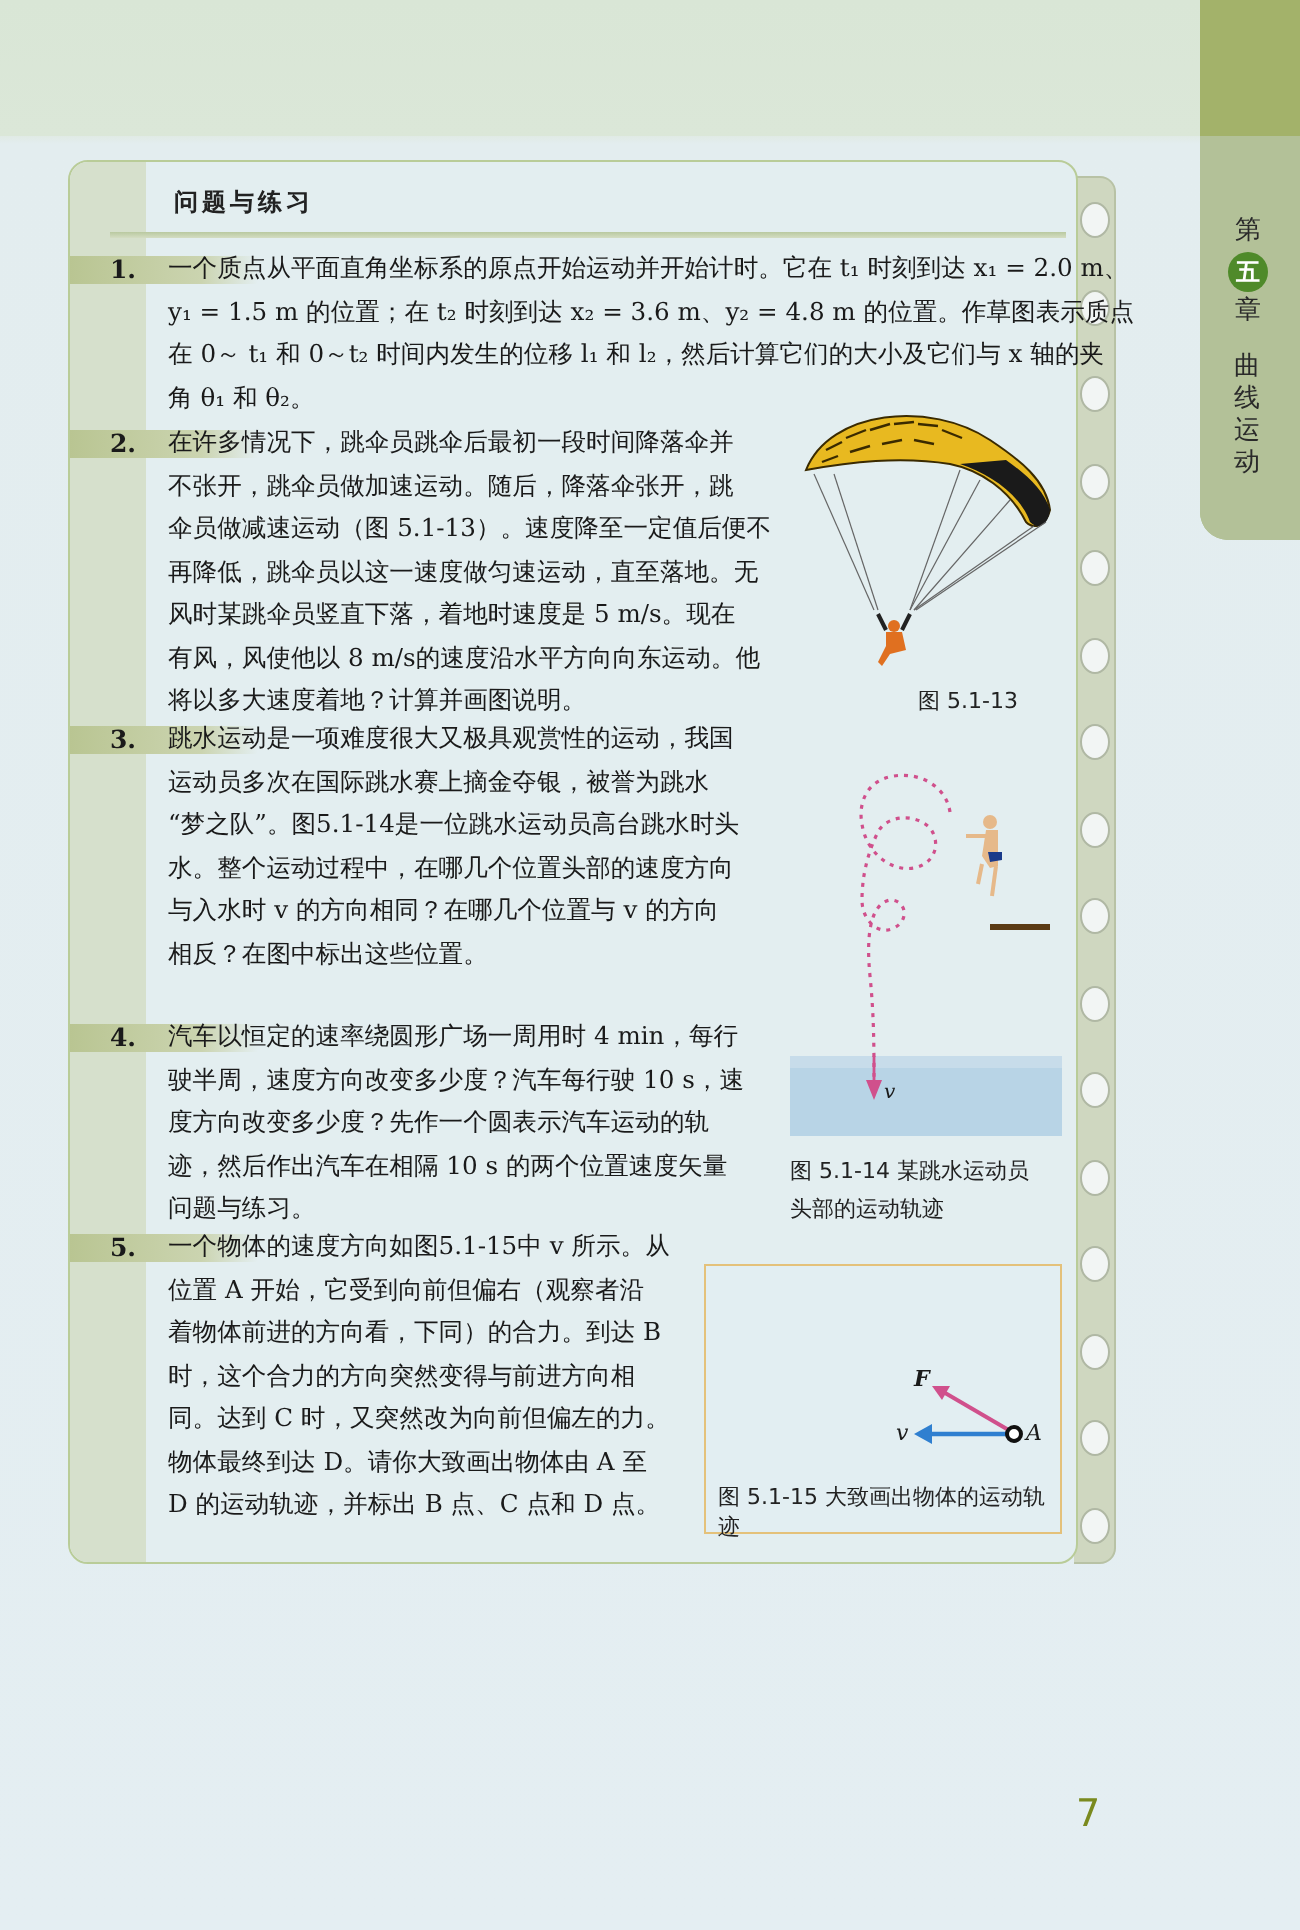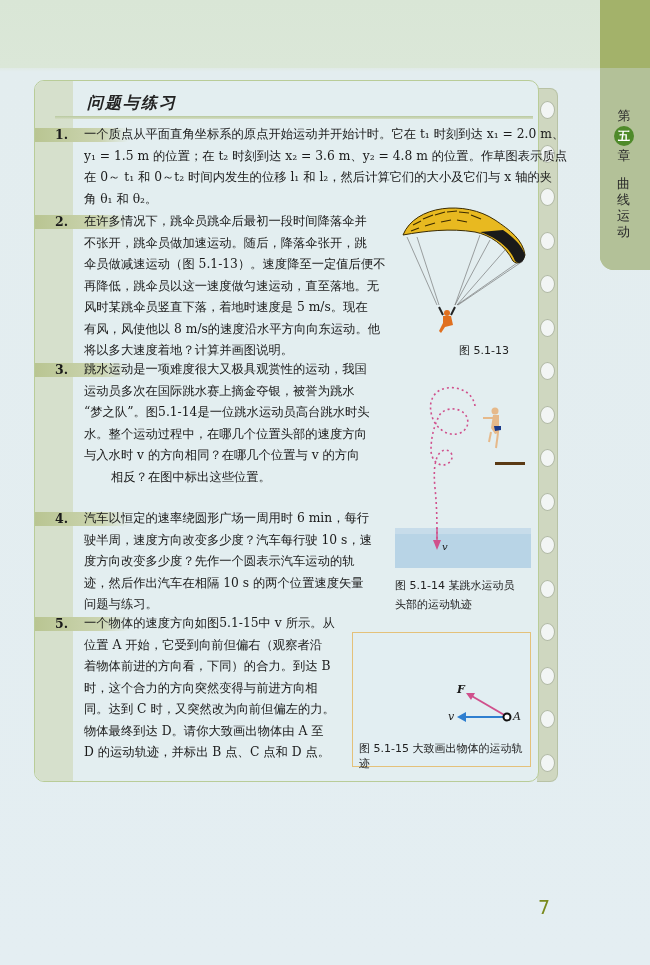--- a/index.html
+++ b/index.html
@@ -41,22 +41,22 @@
     background: #e3eef0;
     border:1.5px solid #b9cc98; border-radius:10px;
     overflow:hidden;
   }
   .panel-left-strip {
     position:absolute; left:0; top:0; width:38px; height:100%;
     background:#d6e0cc;
   }
   .panel-title {
     position:absolute; left:52px; top:12px;
-    font-family:"DejaVu Sans", sans-serif; font-weight:bold; font-style:italic;
-    font-size:16px; letter-spacing:2px; color:#222;text-align:right;
+    font-family:"DejaVu Sans", sans-serif; font-weight:bold; 
+    font-size:12px; letter-spacing:2px; color:#222;text-align:right;
   }
   .title-rule {
     position:absolute; left:20px; top:35px; width:478px; height:3px;
     background:linear-gradient(180deg,#b9c9a0,#d4ddc3);
   }
   .binder {
     position:absolute; left:537px; top:88px; width:20px; height:692px;
     background:#cfd7c0; border:1px solid #b8c2a5; border-left:none;
     border-radius:0 8px 8px 0;
   }
@@ -163,28 +163,28 @@
     </div>
     <div class="q" style="left: 34px; top: 359px;">
       <div class="q-bar" style="top: 4px; left: 1px;"></div>
       <div class="q-num" style="top: 0px; left: -6px; width: 40px; text-align: right;">3.</div>
       <div class="q-text" style="left: 50px; top: 0px; width: 310px;">
         <div style="white-space: nowrap;">跳水运动是一项难度很大又极具观赏性的运动，我国</div>
         <div style="white-space: nowrap;">运动员多次在国际跳水赛上摘金夺银，被誉为跳水</div>
         <div style="white-space: nowrap;">“梦之队”。图5.1-14是一位跳水运动员高台跳水时头</div>
         <div style="white-space: nowrap;">水。整个运动过程中，在哪几个位置头部的速度方向</div>
         <div style="white-space: nowrap;">与入水时 v 的方向相同？在哪几个位置与 v 的方向</div>
-        <div style="white-space: nowrap; margin-left: 27px;">相反？在图中标出这些位置。</div>
+        <div style="white-space: nowrap;">相反？在图中标出这些位置。</div>
       </div>
     </div>
     <div class="q" style="left: 34px; top: 508px;">
       <div class="q-bar" style="top: 4px; left: 1px;"></div>
       <div class="q-num" style="top: 0px; left: -6px; width: 40px; text-align: right;">4.</div>
       <div class="q-text" style="left: 50px; top: 0px; width: 310px;">
-        <div style="white-space: nowrap;">汽车以恒定的速率绕圆形广场一周用时 6 min，每行</div>
+        <div style="white-space: nowrap;">汽车以恒定的速率绕圆形广场一周用时 4 min，每行</div>
         <div style="white-space: nowrap;">驶半周，速度方向改变多少度？汽车每行驶 10 s，速</div>
         <div style="white-space: nowrap;">度方向改变多少度？先作一个圆表示汽车运动的轨</div>
         <div style="white-space: nowrap;">迹，然后作出汽车在相隔 10 s 的两个位置速度矢量</div>
         <div style="white-space: nowrap;">问题与练习。</div>
       </div>
     </div>
     <div class="q" style="left: 34px; top: 613px;">
       <div class="q-bar" style="top: 4px; left: 1px;"></div>
       <div class="q-num" style="top: 0px; left: -6px; width: 40px; text-align: right;">5.</div>
       <div class="q-text" style="left: 50px; top: 0px; width: 268px;">

